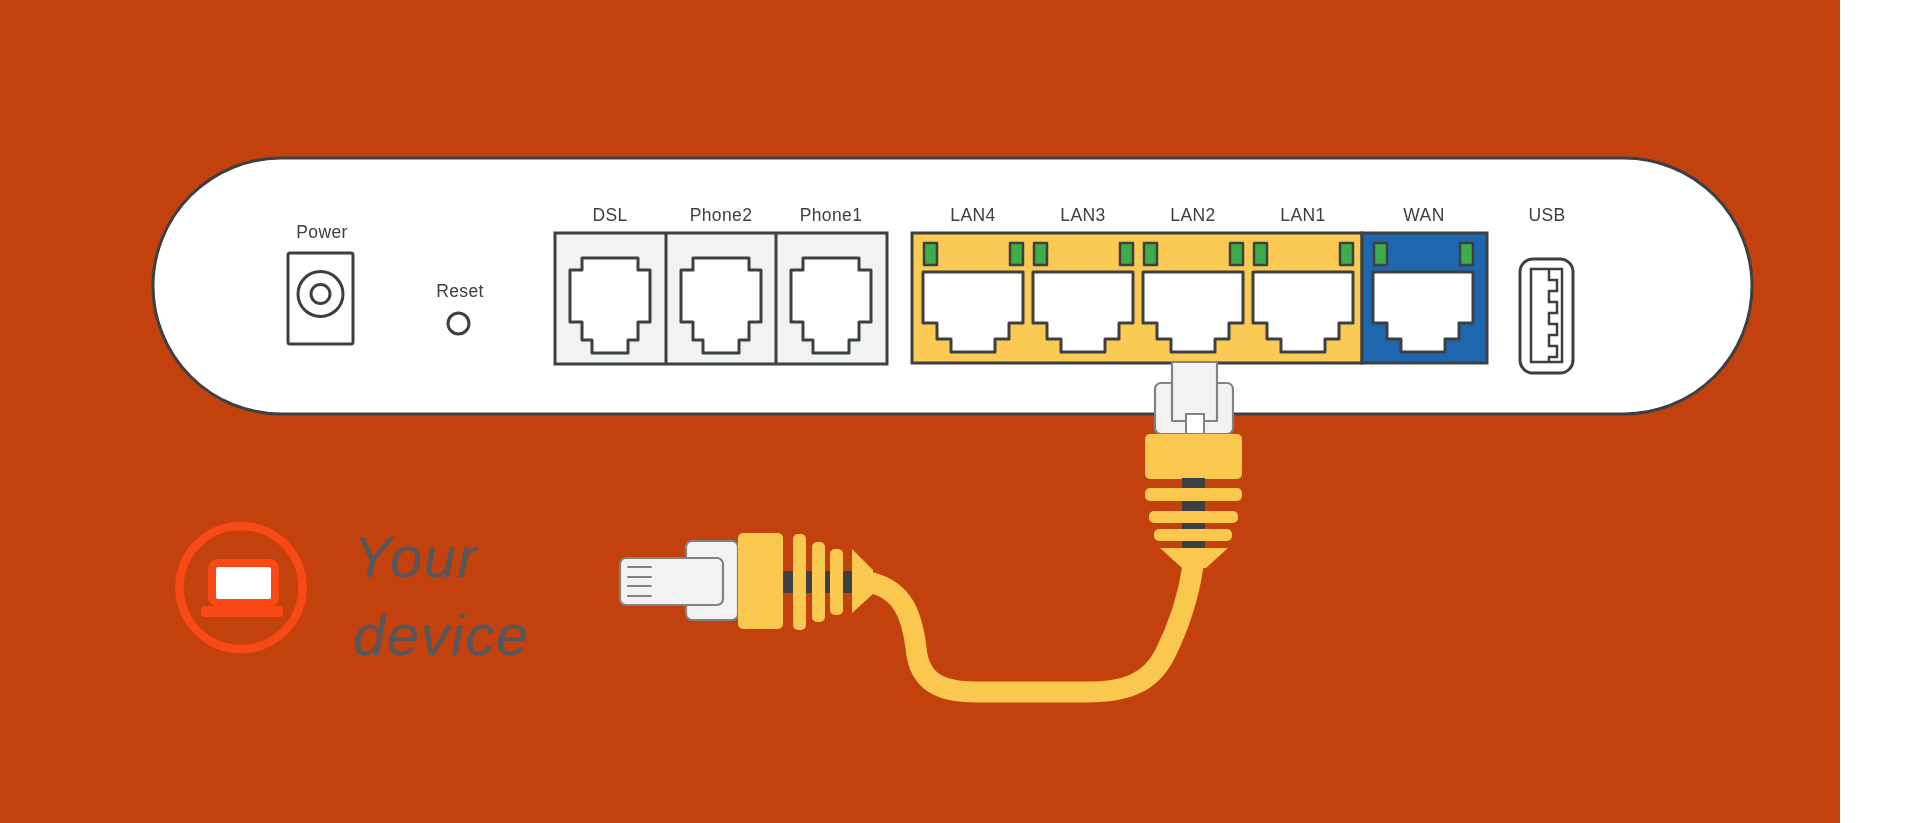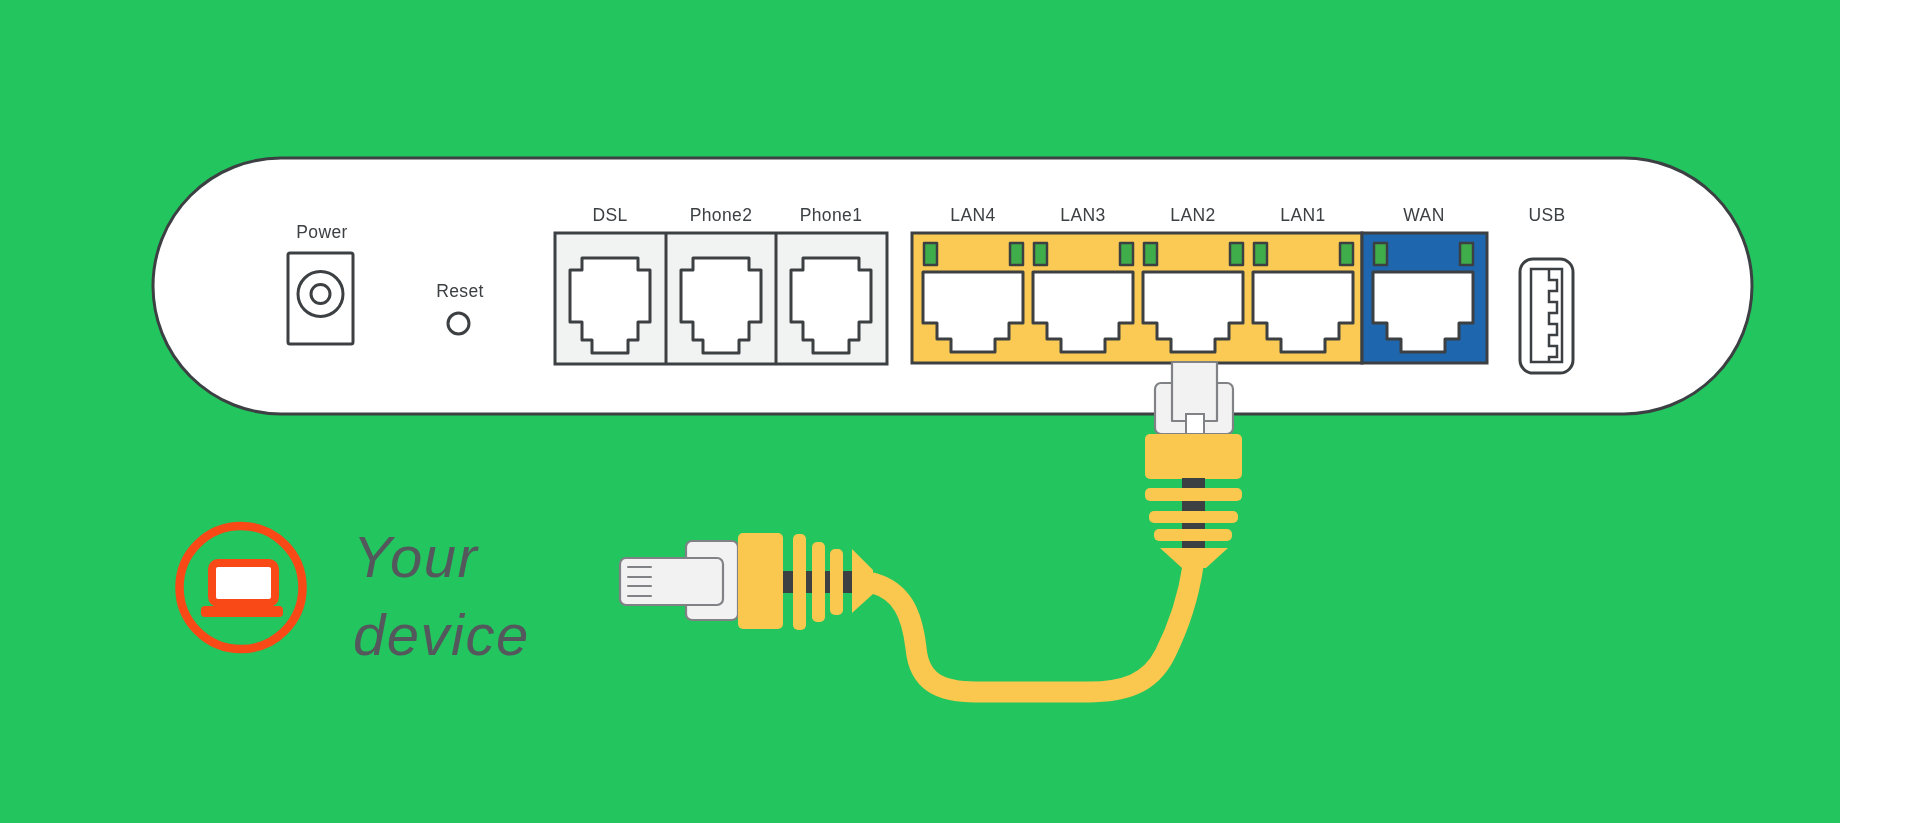--- a/index.html
+++ b/index.html
@@ -1,16 +1,16 @@
 <!DOCTYPE html>
 <html><head>
 <meta charset="utf-8">
 <style>
   html,body{margin:0;padding:0;background:#ffffff;}
-  .stage{position:relative;width:1840px;height:823px;background:#22c55e;overflow:hidden;
+  .stage{position:relative;width:1840px;height:823px;background:#c2410c;overflow:hidden;
          font-family:"Liberation Sans", sans-serif;}
   svg{display:block;}
   .outline{stroke:#3C4043;fill:none;}
   .panel{fill:#ffffff;stroke:#3C4043;stroke-width:3;}
   .graygroup{fill:#F1F2F2;stroke:#3C4043;stroke-width:3;}
   .yellowblock{fill:#FBCA55;stroke:#3C4043;stroke-width:3;}
   .blueblock{fill:#1E66AD;stroke:#3C4043;stroke-width:3;}
   .cutout{fill:#ffffff;stroke:#3C4043;stroke-width:3;stroke-linejoin:round;}
   .led{fill:#3FAE4A;stroke:#3C4043;stroke-width:2.5;stroke-linejoin:round;}
   .port-label{font-family:"Liberation Sans",sans-serif;font-size:17.5px;fill:#3C4043;

